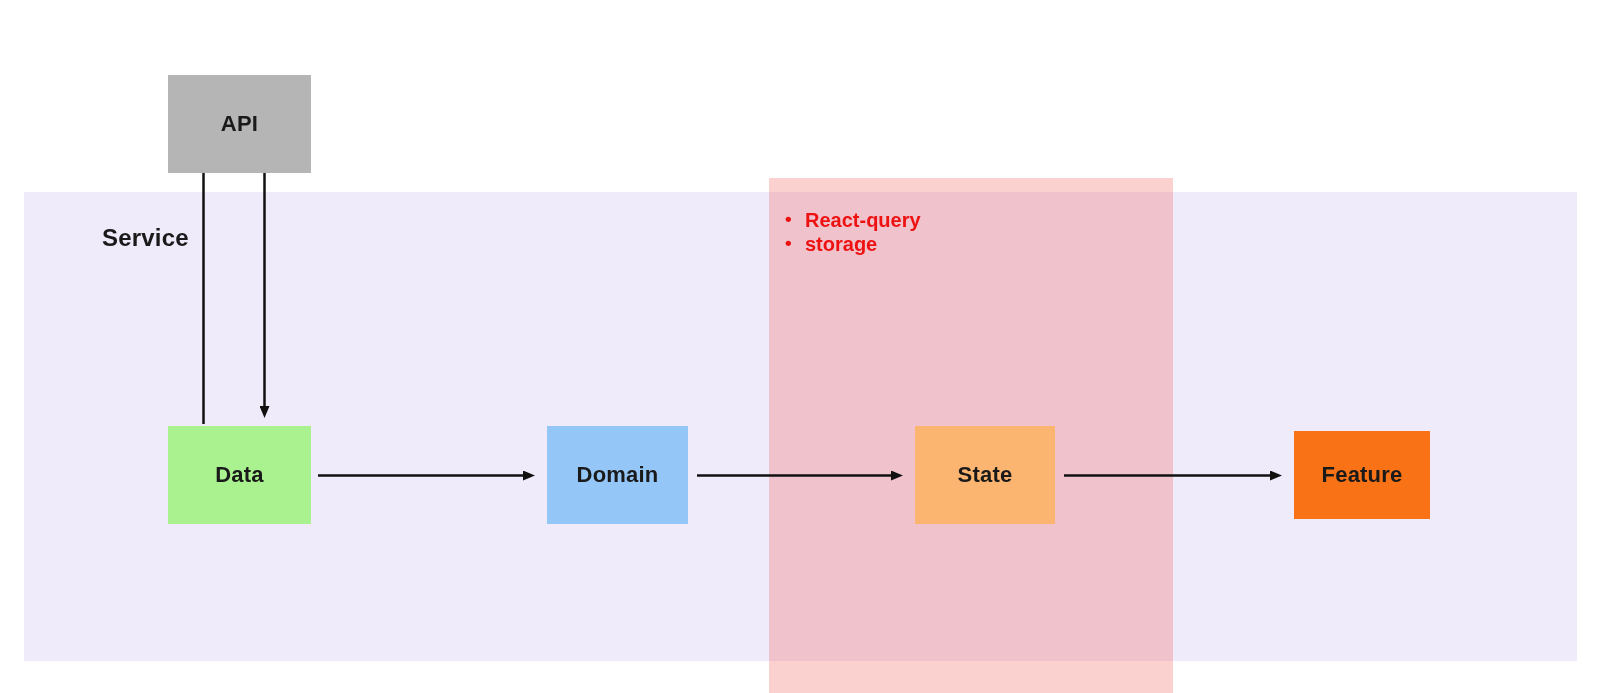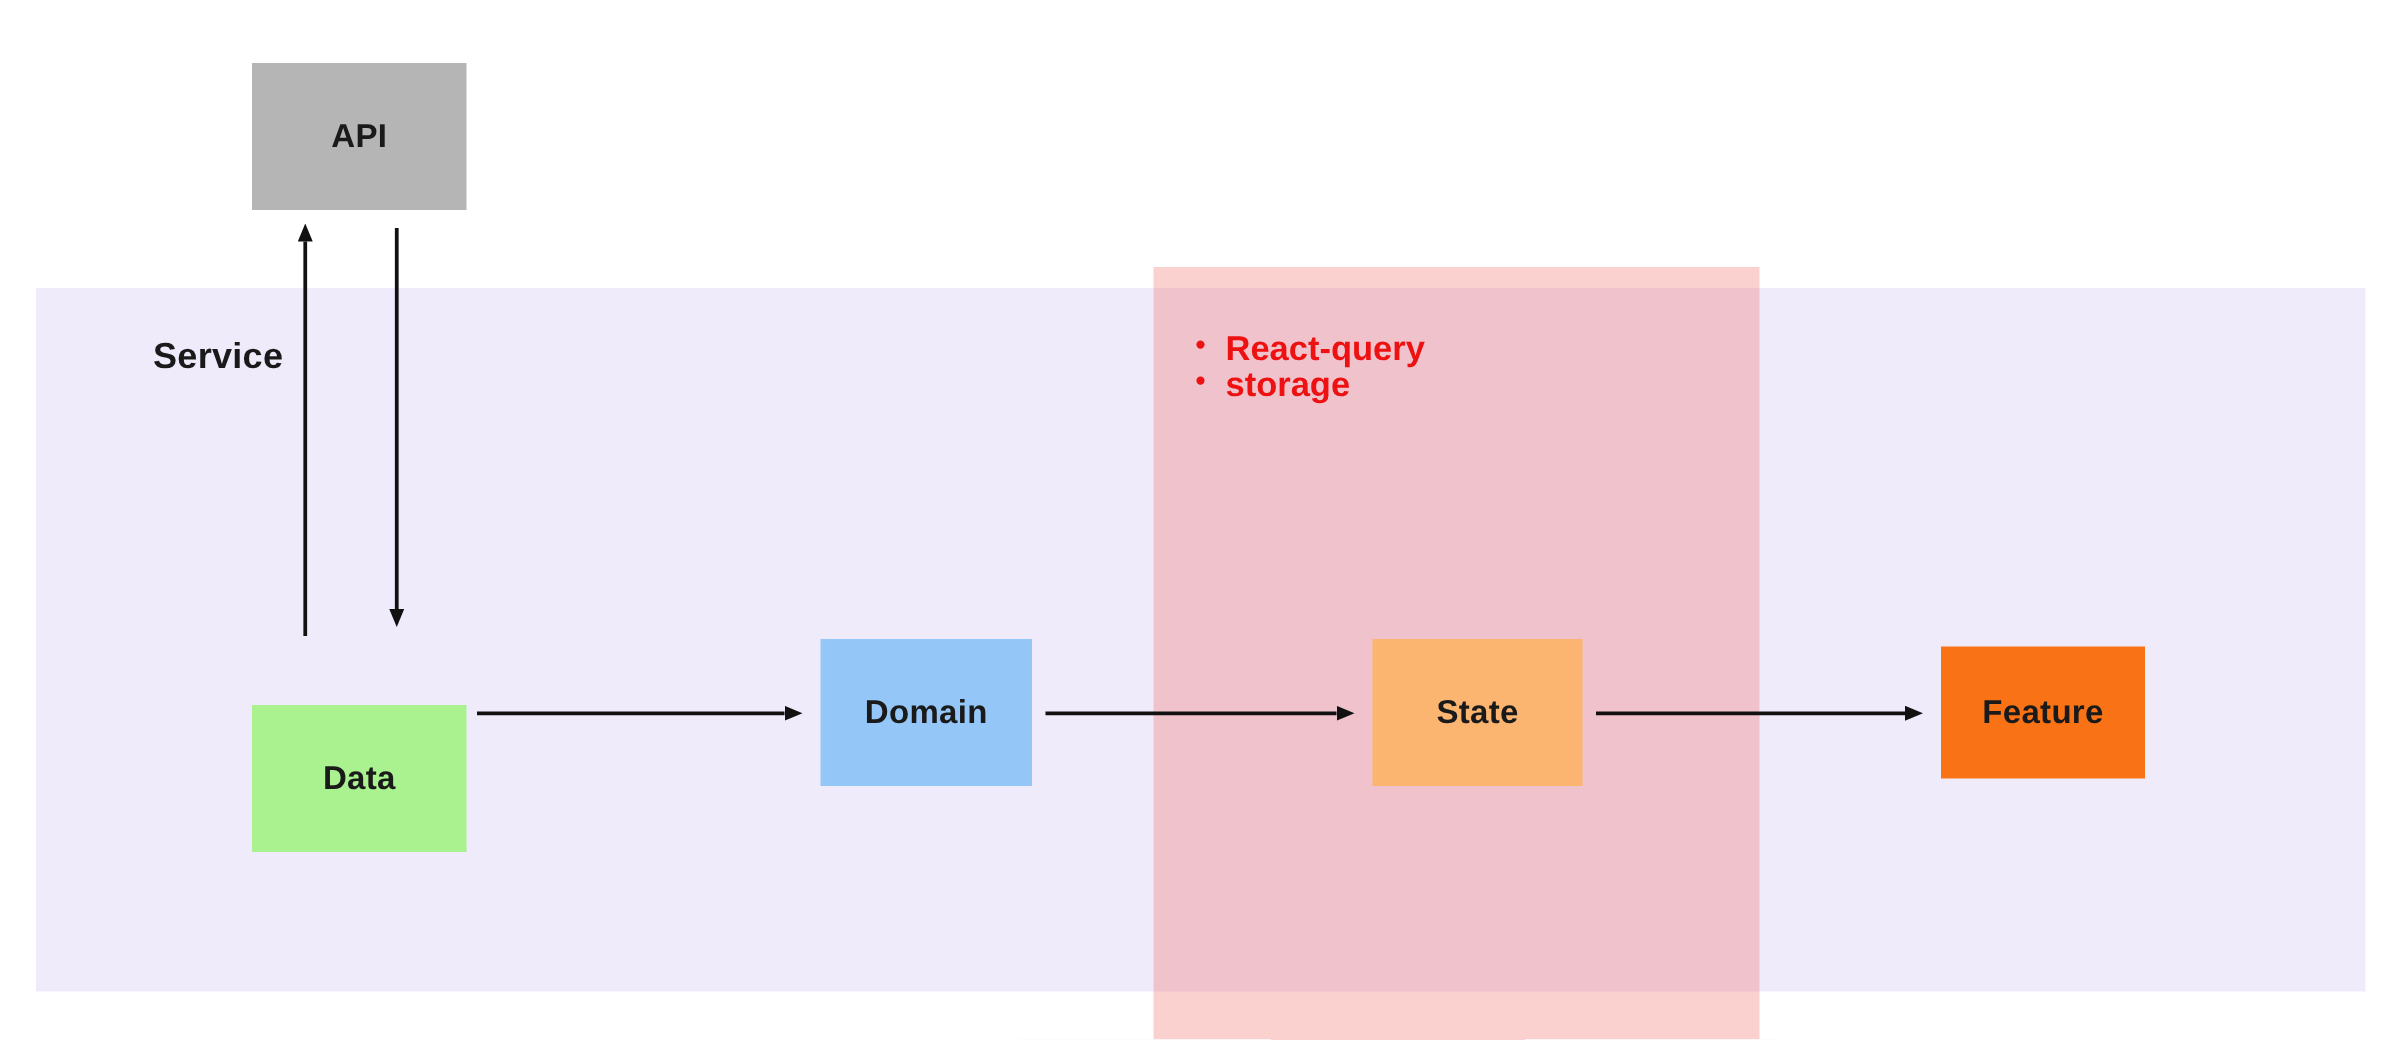--- a/index.html
+++ b/index.html
@@ -40,25 +40,25 @@
     left: 769px;
     top: 178px;
     width: 404px;
     height: 515px;
     background: rgba(244, 116, 110, 0.33);
   }
   .scope-notes {
     position: absolute;
     left: 783px;
     top: 208px;
-    margin: 12px;
+    margin: 0;
     padding: 0;
     list-style: none;
     color: #ee1111;
-    font-size: 23px;
+    font-size: 20px;
     font-weight: 700;
     line-height: 24px;
   }
   .scope-notes li {
     position: relative;
     padding-left: 22px;
   }
   .scope-notes li::before {
     content: "\2022";
     position: absolute;
@@ -80,21 +80,21 @@
     position: absolute;
     display: flex;
     align-items: center;
     justify-content: center;
     font-size: 22px;
     font-weight: 700;
     color: #1a1a1a;
     letter-spacing: 0.2px;
   }
   .node-api     { left: 168px;  top: 42px;  width: 143px; height: 98px; }
-  .node-data    { left: 168px;  top: 426px; width: 143px; height: 98px; margin-top: 44px; }
+  .node-data    { left: 168px;  top: 426px; width: 143px; height: 98px; }
   .node-domain  { left: 547px;  top: 426px; width: 141px; height: 98px; }
   .node-state   { left: 915px;  top: 426px; width: 140px; height: 98px; }
   .node-feature { left: 1294px; top: 431px; width: 136px; height: 88px; }
 </style>
 </head>
 <body>
 
 <div class="canvas">
 
   <div class="service-band" style="background-color: rgb(239, 235, 251);"></div>
@@ -119,21 +119,21 @@
 
     <line x1="264.5" y1="152" x2="264.5" y2="406" stroke="#111111" stroke-width="2.5" marker-end="url(#ah)"></line>
 
     <line x1="318" y1="475.5" x2="523" y2="475.5" stroke="#111111" stroke-width="2.5" marker-end="url(#ah)"></line>
 
     <line x1="697" y1="475.5" x2="891" y2="475.5" stroke="#111111" stroke-width="2.5" marker-end="url(#ah)"></line>
 
     <line x1="1064" y1="475.5" x2="1270" y2="475.5" stroke="#111111" stroke-width="2.5" marker-end="url(#ah)"></line>
   </svg>
 
-  <div class="node node-api" style="background-color: rgb(181, 181, 181);">
+  <div class="node node-api" style="background-color: rgb(181, 181, 181); margin-top: 33px;">
     <span>API</span>
   </div>
 
   <div class="node node-data" style="background-color: rgb(170, 241, 143);">
     <span>Data</span>
   </div>
 
   <div class="node node-state" style="background-color: rgb(251, 181, 113);">
     <span>State</span>
   </div>

